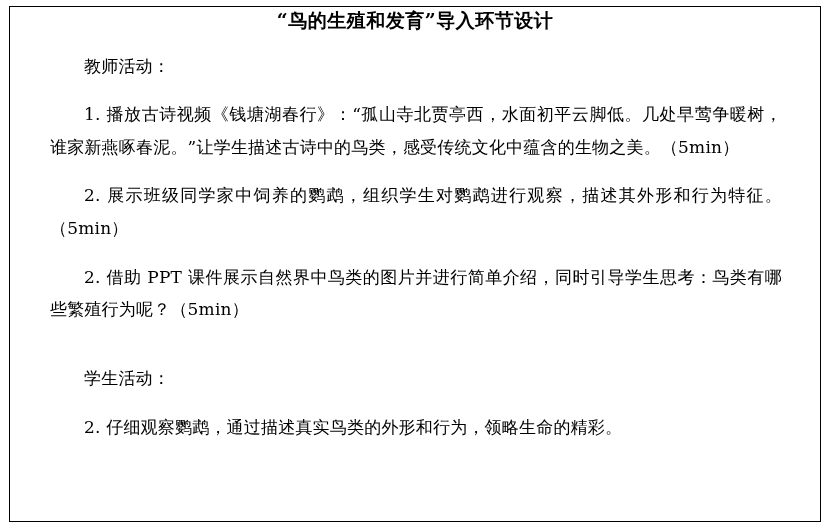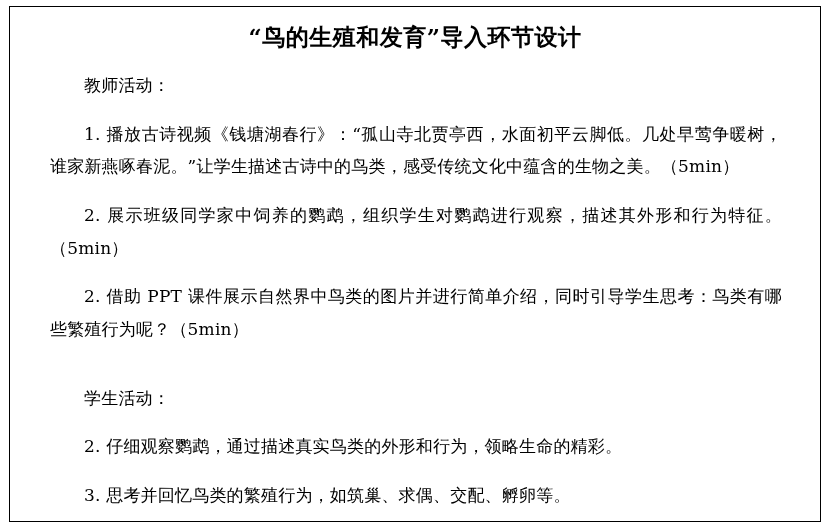--- a/index.html
+++ b/index.html
@@ -26,24 +26,23 @@
     top: 6px;
     width: 812px;
     height: 516px;
     border: 1.5px solid #000000;
     box-sizing: border-box;
     background: #ffffff;
     overflow: hidden;
   }
   .doc-title {
     text-align: center;
-    font-size: 23px;
+    font-size: 19px;
     font-weight: bold;
     letter-spacing: 0.5px;
-    margin-top: 14px;
     margin-bottom: 6px;
     line-height: 1.4;
   }
   .body-area {
     padding: 0 22px 0 24px;
   }
   .para {
     font-size: 17px;
     line-height: 1.92;
     text-align: justify;
@@ -79,17 +78,16 @@
 
       <p class="para indent-1">2. 借助 PPT 课件展示自然界中鸟类的图片并进行简单介绍，同时引导学生思考：鸟类有哪些繁殖行为呢？（5min）</p>
 
       <div class="spacer-sm"></div>
 
       <p class="para heading-line">学生活动：</p>
 
 
       <p class="para indent-1">2. 仔细观察鹦鹉，通过描述真实鸟类的外形和行为，领略生命的精彩。</p>
 
-      <p class="para indent-1">3. 思考并回忆鸟类的繁殖行为，如筑巢、求偶、交配、孵卵等。</p>
 
     </div>
   </div>
 </div>
 
 </body></html>

